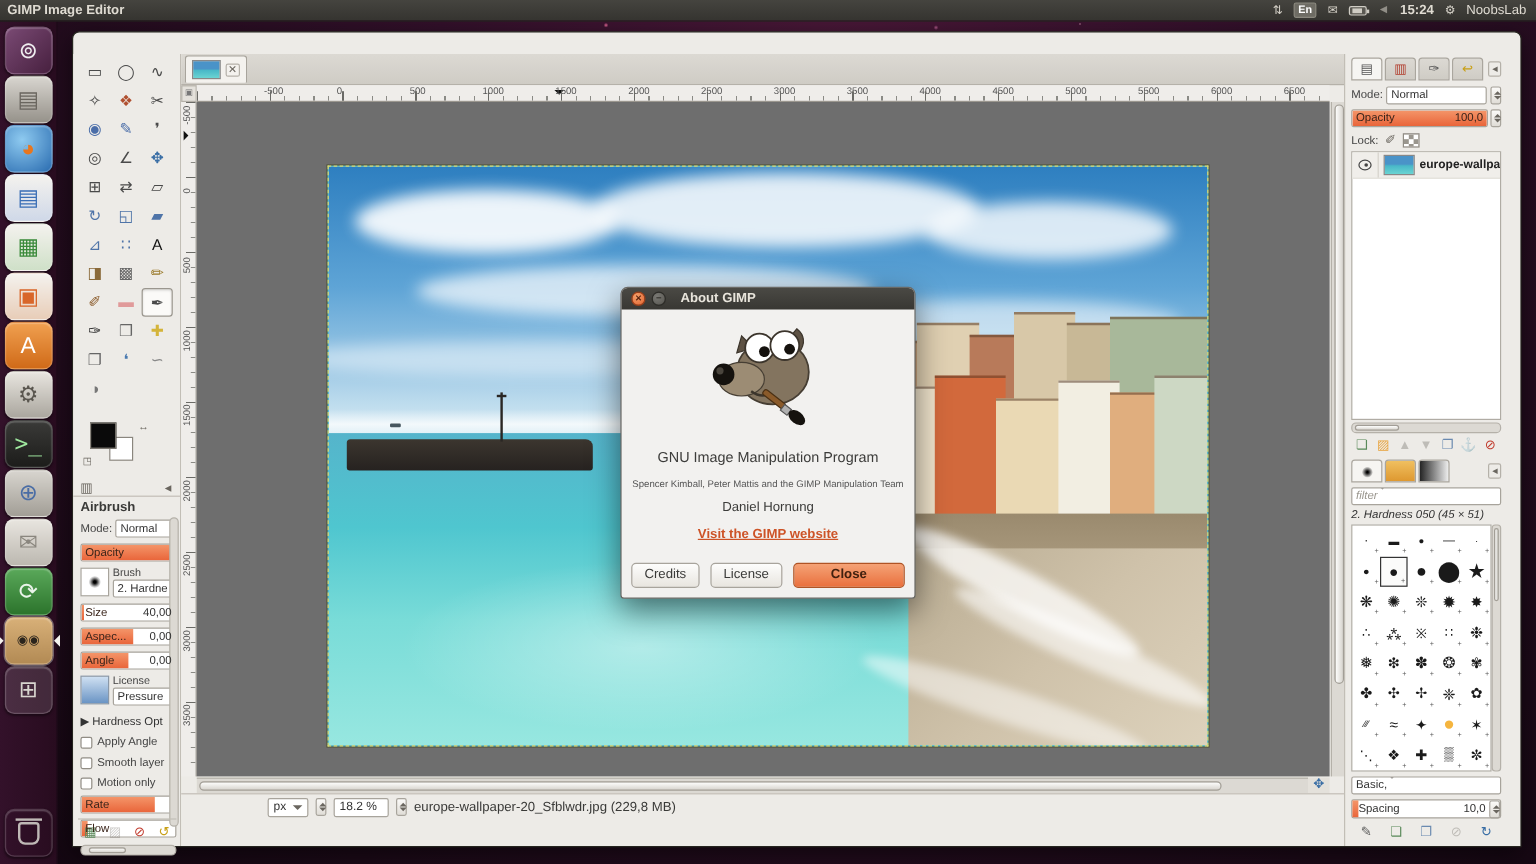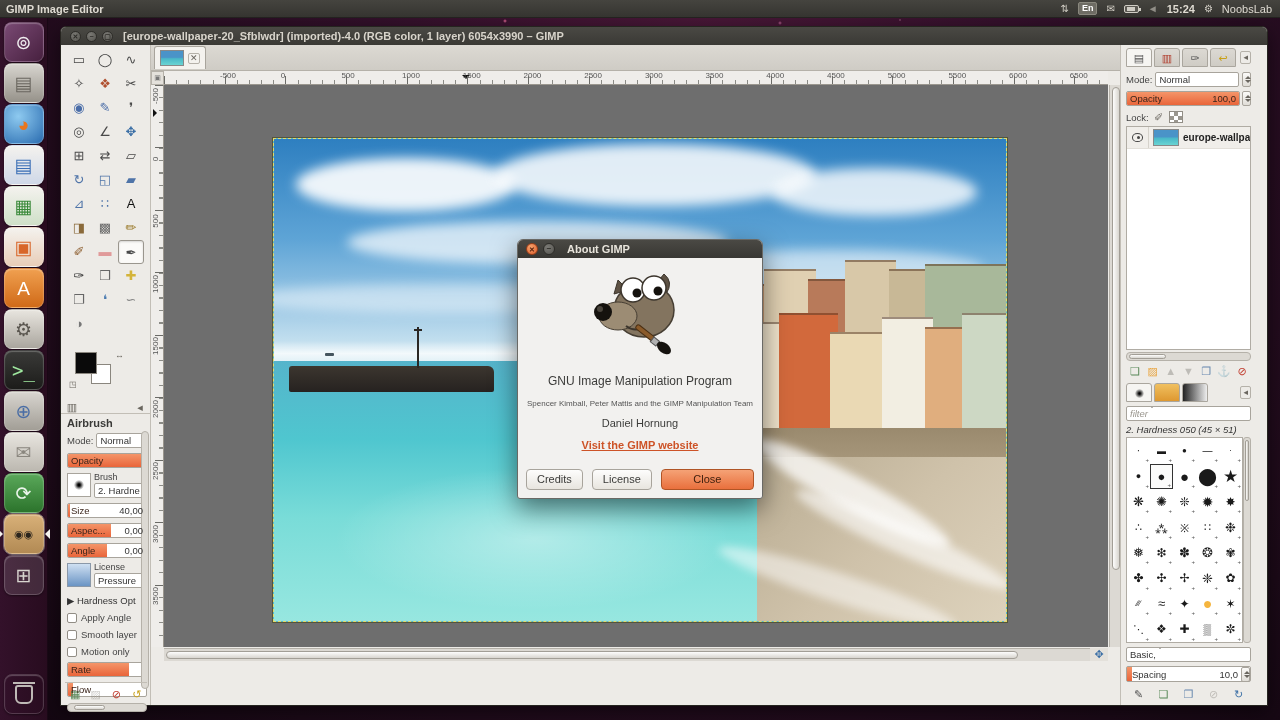--- a/index.html
+++ b/index.html
@@ -196,21 +196,21 @@
   color:#2e2d29;font-size:8px;line-height:10px;text-align:center}
 #wilber{display:block;margin:10px auto 0}
 #about .pname{text-align:center;font-size:12px;color:#3c3c3a;margin-top:14px}
 #about .pcred{text-align:center;font-size:8px;color:#555;margin-top:11px;white-space:nowrap}
 #about .pauth{text-align:center;font-size:11px;color:#3c3c3a;margin-top:9px}
 #about .plink{text-align:center;font-size:11px;font-weight:bold;margin-top:10px}
 #about .plink span{color:#cd5327;text-decoration:underline}
 #about-btns{position:absolute;left:0;right:0;bottom:8px;height:21px;padding:0 8px;display:flex;align-items:center}
 .abtn{height:21px;border-radius:4px;font-size:11px;color:#3a3a38;padding:0 10px;line-height:19px;text-align:center;
   background:linear-gradient(#fdfdfc,#e8e5df);border:1px solid #a8a49c;margin-right:9px}
-#btn-close{margin-left:auto;margin-right:0;width:98px;color:#41200e;font-weight:normal;
+#btn-close{margin-left:auto;margin-right:0;width:98px;color:#41200e;font-weight:bold;
   background:linear-gradient(#f5a276,#e9703d);border:1px solid #b05425}
 </style>
 </head>
 <body>
 
 <div id="sysbar">
   <span class="apptitle">GIMP Image Editor</span>
   <div id="tray">
     <span class="ic">⇅</span>
     <span id="kbd">En</span>
@@ -267,28 +267,20 @@
       <div class="l-item" style="background: rgba(255, 255, 255, 0.12);">
         <div class="l-glyph" style="color: rgb(216, 213, 207);">⊞</div>
       </div>
     </div>
   <div id="trash-item" class="l-item">
     <div id="trash-body"></div>
   </div>
 </div>
 
 <div id="gimp">
-  <div id="gimp-title">
-    <div class="win-btns" id="gimp-winbtns">
-        <div class="wbtn">✕</div>
-        <div class="wbtn">−</div>
-        <div class="wbtn">▢</div>
-      </div>
-    <span>[europe-wallpaper-20_Sfblwdr] (imported)-4.0 (RGB color, 1 layer) 6054x3990 – GIMP</span>
-  </div>
 
   <div id="ldock">
     <div id="tool-grid">
         <div class="tool">▭</div>
         <div class="tool">◯</div>
         <div class="tool">∿</div>
         <div class="tool">✧</div>
         <div class="tool" style="color: rgb(176, 80, 48);">❖</div>
         <div class="tool">✂</div>
         <div class="tool" style="color: rgb(74, 109, 168);">◉</div>
@@ -484,20 +476,32 @@
     </div>
 
     <div id="vscroll">
         <div class="thumb"></div>
       </div>
     <div id="hscroll-c">
         <div class="thumb"></div>
       </div>
     <div id="navbtn">✥</div>
 
+    <div id="statusbar">
+      <div class="wfield" id="unit-select">
+          <span>px</span>
+          <span class="dd-arrow"></span>
+        </div>
+      <div class="spin"></div>
+      <div class="wfield" id="zoom-field">
+          <span>18.2 %</span>
+        </div>
+      <div class="spin"></div>
+      <span id="status-file">europe-wallpaper-20_Sfblwdr.jpg (229,8 MB)</span>
+    </div>
   </div>
 
   <div id="rdock">
     <div class="tabrow" id="layer-tabs">
         <div class="tab active" style="color: rgb(85, 85, 85);">▤</div>
         <div class="tab" style="color: rgb(176, 58, 42);">▥</div>
         <div class="tab" style="color: rgb(85, 85, 85);">✑</div>
         <div class="tab" style="color: rgb(200, 160, 24);">↩</div>
         <div class="collapse">◂</div>
       </div>

